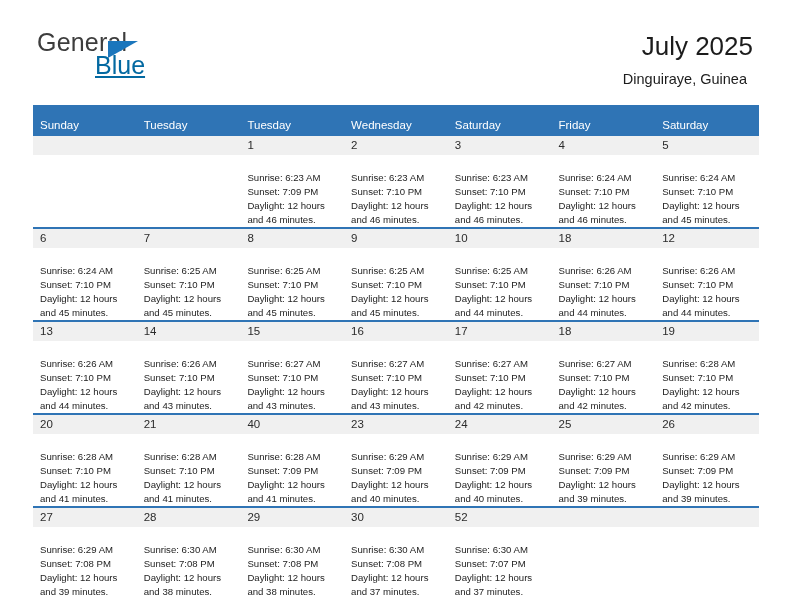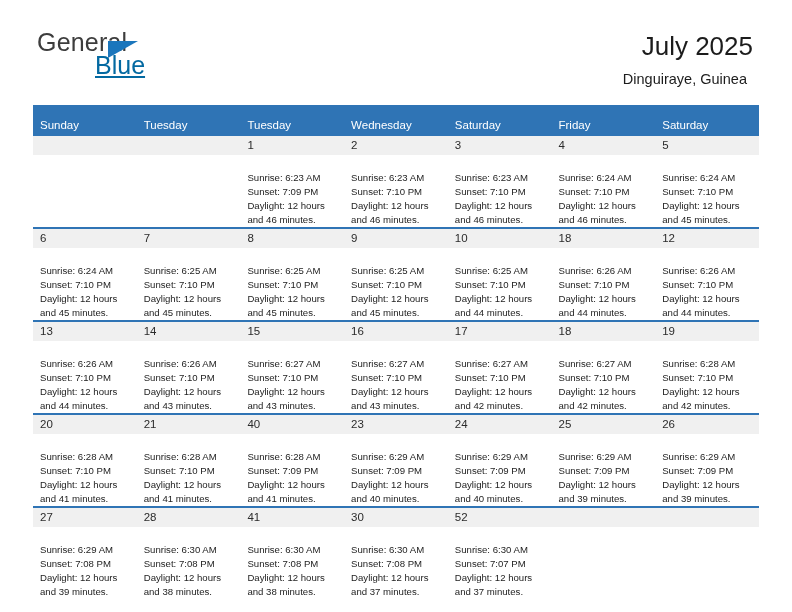--- a/index.html
+++ b/index.html
@@ -402,21 +402,21 @@
           </td>
           <td>
             <div class="daynum">28</div>
             <div class="info">
               <div>Sunrise: 6:30 AM</div>
               <div>Sunset: 7:08 PM</div>
               <div class="daylight">Daylight: 12 hours and 38 minutes.</div>
             </div>
           </td>
           <td>
-            <div class="daynum">41</div>
+            <div class="daynum">29</div>
             <div class="info">
               <div>Sunrise: 6:30 AM</div>
               <div>Sunset: 7:08 PM</div>
               <div class="daylight">Daylight: 12 hours and 38 minutes.</div>
             </div>
           </td>
           <td>
             <div class="daynum">30</div>
             <div class="info">
               <div>Sunrise: 6:30 AM</div>

